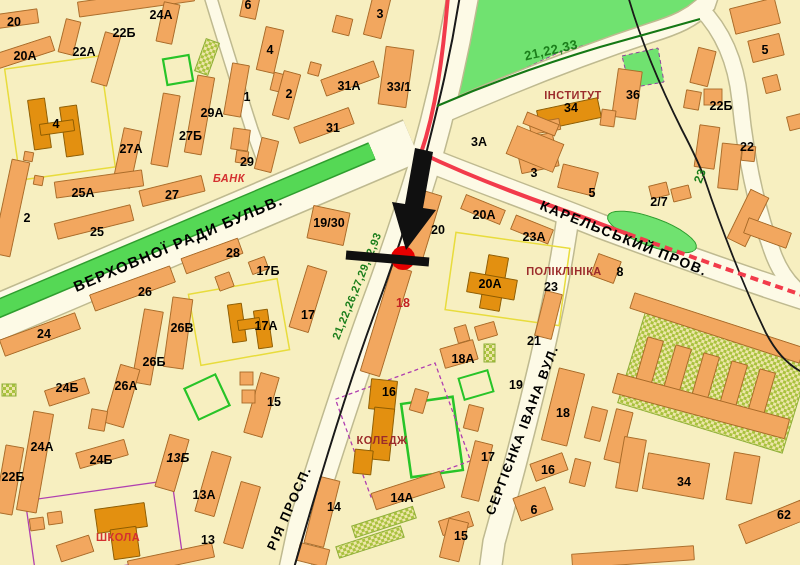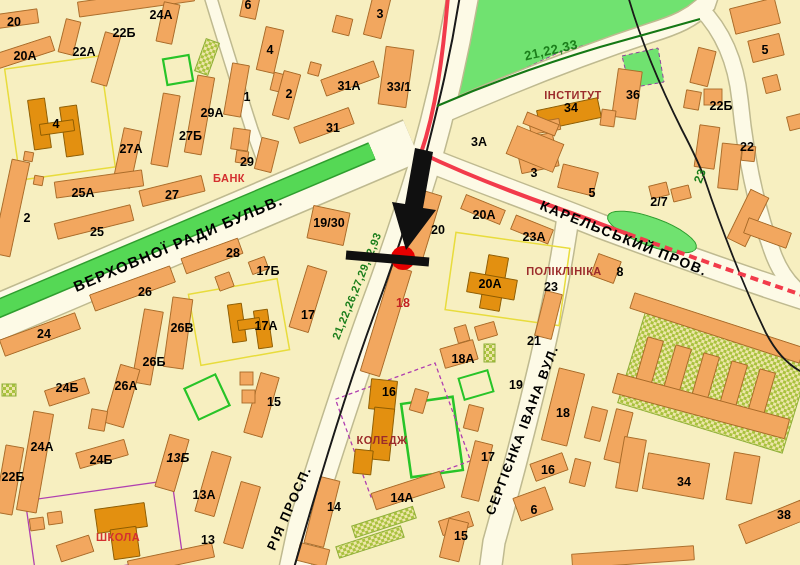--- a/index.html
+++ b/index.html
@@ -194,21 +194,21 @@
       <path d="M628,234 C672,250 740,274 802,295" fill="none" stroke="#F23B4B" stroke-width="4" stroke-dasharray="8,5"></path>
     </svg>
   <div id="labels">
       <div class="lbl st" style="left: 178px; top: 243px; transform: translate(-50%, -50%) rotate(-23deg); font-size: 15px;">ВЕРХОВНОЇ РАДИ БУЛЬВ.</div>
       <div class="lbl st" style="left: 624px; top: 238px; transform: translate(-50%, -50%) rotate(22deg);">КАРЕЛЬСЬКИЙ ПРОВ.</div>
       <div class="lbl st" style="left: 522px; top: 430px; transform: translate(-50%, -50%) rotate(-69deg); font-size: 13px;">СЕРГІЄНКА ІВАНА ВУЛ.</div>
       <div class="lbl st" style="left: 289px; top: 508px; transform: translate(-50%, -50%) rotate(-66deg); font-size: 13px;">РІЯ ПРОСП.</div>
       <div class="lbl rt" style="left: 551px; top: 50px; transform: translate(-50%, -50%) rotate(-13deg); font-size: 13px;">21,22,33</div>
       <div class="lbl rt" style="left: 700px; top: 176px; transform: translate(-50%, -50%) rotate(-70deg);">23</div>
       <div class="lbl rt" style="left: 357px; top: 286px; transform: translate(-50%, -50%) rotate(-68deg); font-size: 11px;">21,22,26,27,29,92,93</div>
-      <div class="lbl poir" style="left: 229px; top: 178px; transform: translate(-50%, -50%) rotate(0deg);">БАНК</div>
+      <div class="lbl poir" style="left: 229px; top: 178px; transform: translate(-50%, -50%) rotate(0deg); font-style: italic;">БАНК</div>
       <div class="lbl poir" style="left: 118px; top: 537px; transform: translate(-50%, -50%) rotate(0deg);">ШКОЛА</div>
       <div class="lbl poi" style="left: 573px; top: 95px; transform: translate(-50%, -50%) rotate(0deg);">ІНСТИТУТ</div>
       <div class="lbl poi" style="left: 564px; top: 271px; transform: translate(-50%, -50%) rotate(0deg);">ПОЛІКЛІНІКА</div>
       <div class="lbl poi" style="left: 382px; top: 440px; transform: translate(-50%, -50%) rotate(0deg);">КОЛЕДЖ</div>
       <div class="lbl numr" style="left: 403px; top: 303px; transform: translate(-50%, -50%) rotate(0deg);">18</div>
       <div class="lbl num" style="left: 14px; top: 22px; transform: translate(-50%, -50%) rotate(0deg);">20</div>
       <div class="lbl num" style="left: 161px; top: 15px; transform: translate(-50%, -50%) rotate(0deg);">24А</div>
       <div class="lbl num" style="left: 124px; top: 33px; transform: translate(-50%, -50%) rotate(0deg);">22Б</div>
       <div class="lbl num" style="left: 248px; top: 5px; transform: translate(-50%, -50%) rotate(0deg);">6</div>
       <div class="lbl num" style="left: 84px; top: 52px; transform: translate(-50%, -50%) rotate(0deg);">22А</div>
@@ -267,20 +267,20 @@
       <div class="lbl num" style="left: 534px; top: 341px; transform: translate(-50%, -50%) rotate(0deg);">21</div>
       <div class="lbl num" style="left: 516px; top: 385px; transform: translate(-50%, -50%) rotate(0deg);">19</div>
       <div class="lbl num" style="left: 402px; top: 498px; transform: translate(-50%, -50%) rotate(0deg);">14А</div>
       <div class="lbl num" style="left: 334px; top: 507px; transform: translate(-50%, -50%) rotate(0deg); text-align: right;">14</div>
       <div class="lbl num" style="left: 461px; top: 536px; transform: translate(-50%, -50%) rotate(0deg);">15</div>
       <div class="lbl num" style="left: 488px; top: 457px; transform: translate(-50%, -50%) rotate(0deg);">17</div>
       <div class="lbl num" style="left: 548px; top: 470px; transform: translate(-50%, -50%) rotate(0deg);">16</div>
       <div class="lbl num" style="left: 534px; top: 510px; transform: translate(-50%, -50%) rotate(0deg);">6</div>
       <div class="lbl num" style="left: 563px; top: 413px; transform: translate(-50%, -50%) rotate(0deg);">18</div>
       <div class="lbl num" style="left: 684px; top: 482px; transform: translate(-50%, -50%) rotate(0deg);">34</div>
-      <div class="lbl num" style="left: 784px; top: 515px; transform: translate(-50%, -50%) rotate(0deg);">38</div>
+      <div class="lbl num" style="left: 784px; top: 515px; transform: translate(-50%, -50%) rotate(0deg);">62</div>
     </div>
   <svg id="marker" width="800" height="565" viewBox="0 0 800 565" style="pointer-events:none">
     <circle cx="403" cy="258" r="12" fill="#E60000"></circle>
     <line x1="346" y1="255" x2="429" y2="262" stroke="#101010" stroke-width="9"></line>
     <polygon points="415,148 433,152 423,208 436,210 406,250 392,202 405,204" fill="#101010"></polygon>
   </svg>
 </div>
 
 </body></html>

